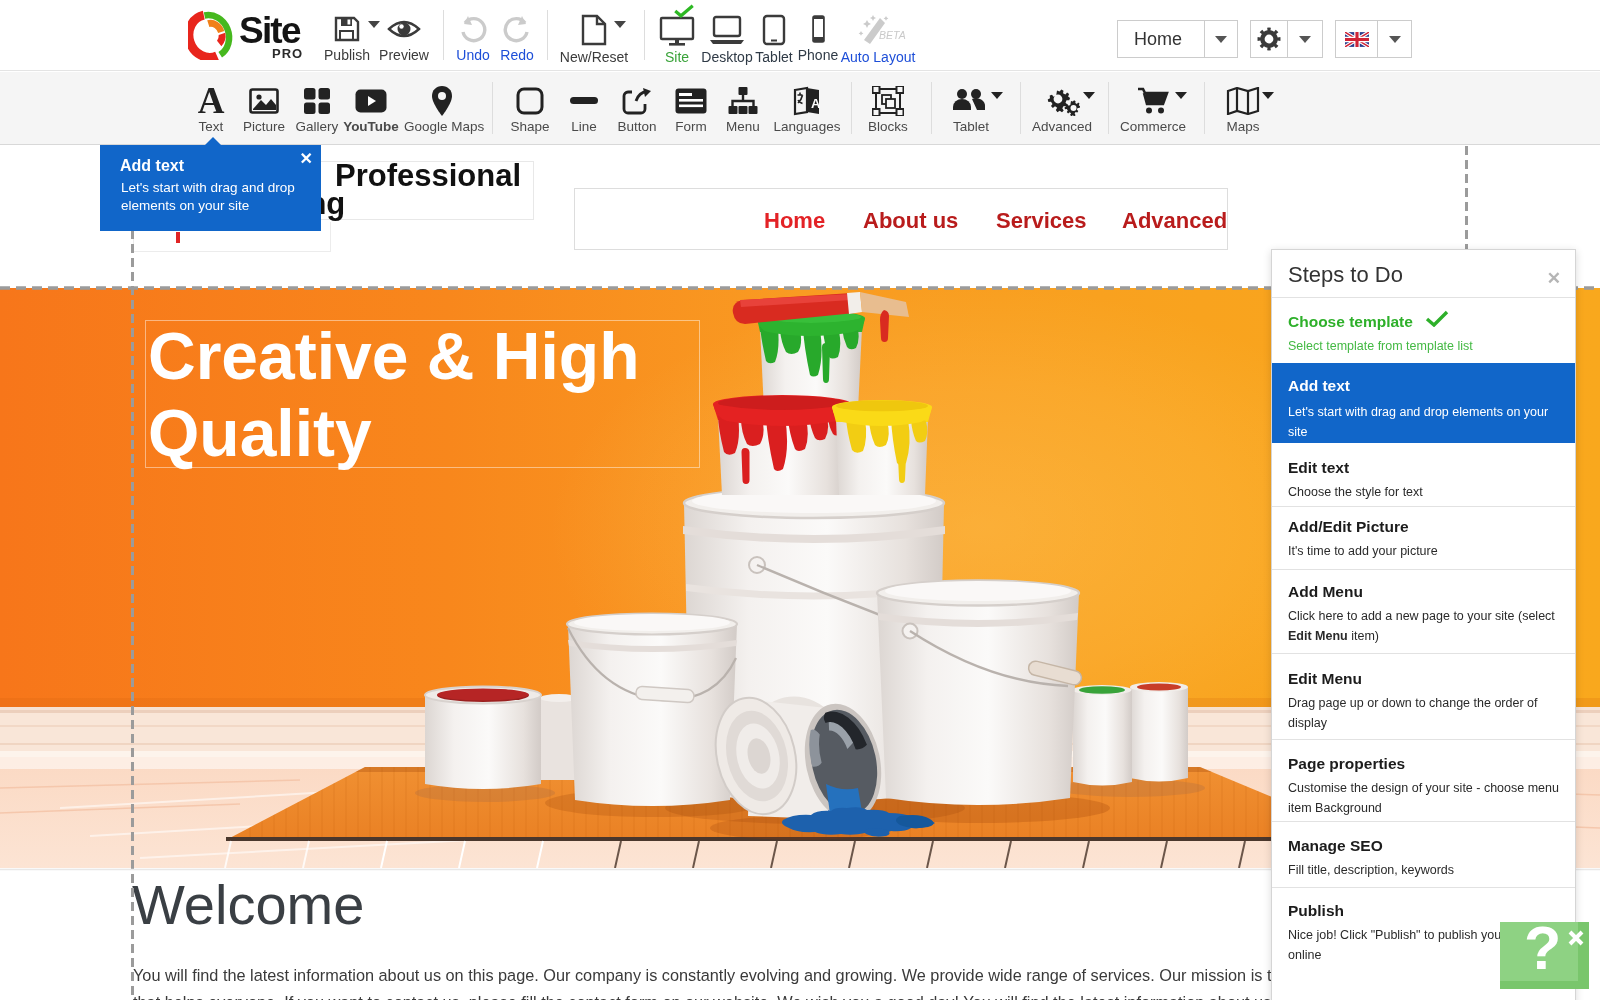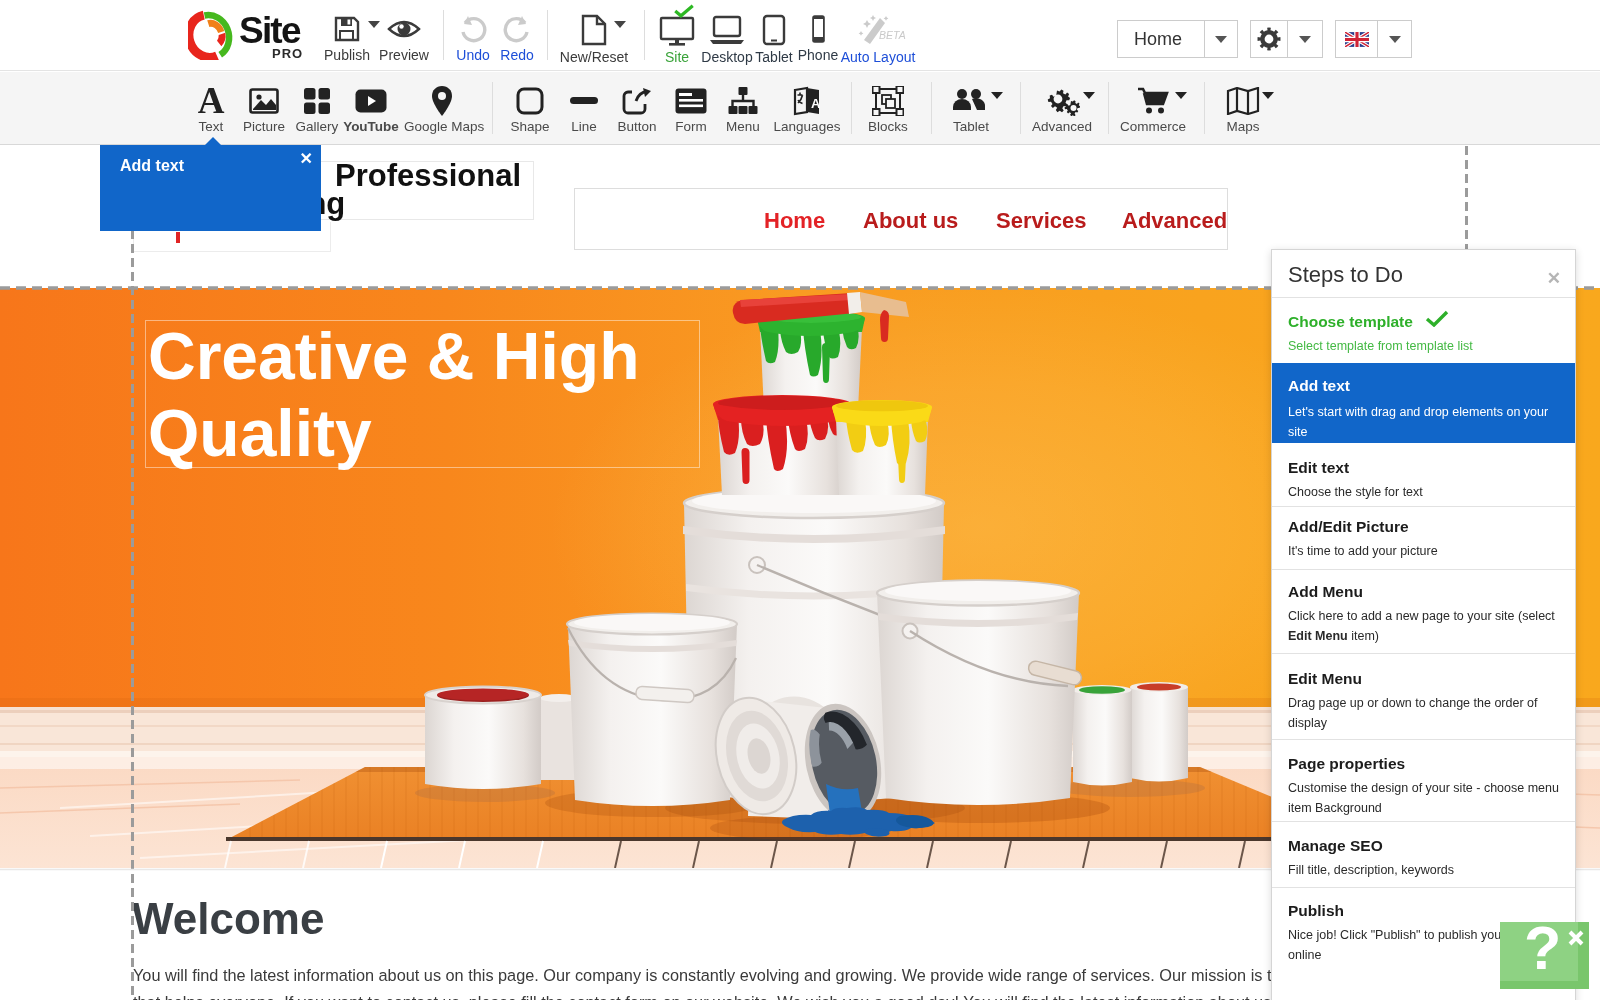--- a/index.html
+++ b/index.html
@@ -34,21 +34,21 @@
   #redcursor { position:absolute; left:176px; top:232px; width:4px; height:11px; background:#e02424; }
   #navbox { position:absolute; left:574px; top:188px; width:654px; height:62px; background:#fff; border:1px solid #ddd; }
   #navbox .nav { position:absolute; top:19px; font-weight:bold; font-size:22px; color:#b91c1c; }
 
   
   #hero { position:absolute; left:0; top:288px; width:1600px; height:580px; }
   #herotextbox { position:absolute; left:145px; top:320px; width:555px; height:148px; border:1px solid rgba(255,255,255,0.45); }
   #herotext { position:absolute; left:148px; top:318px; color:#fff; font-weight:bold; font-size:66px; line-height:77px; }
 
   
-  #welcome { position:absolute; left:132px; top:872px; font-weight:bold; font-size:44px; color:#3a3f44;margin-top:22px; }
+  #welcome { position:absolute; left:132px; top:872px; font-weight:normal; font-size:56px; color:#3a3f44; }
   .para { position:absolute; left:133px; color:#3a3a3a; font-size:16.3px; white-space:nowrap; }
 
   
   #tooltip { position:absolute; left:100px; top:145px; width:221px; height:86px; background:#1166c9; color:#fff; z-index:30; }
   #tooltip .tcaret { position:absolute; left:105px; top:-8px; width:0; height:0; border-left:8px solid transparent; border-right:8px solid transparent; border-bottom:8px solid #1166c9; }
   #tooltip .tt { position:absolute; left:20px; top:12px; font-weight:bold; font-size:16px; }
   #tooltip .tb { position:absolute; left:21px; top:34px; font-size:13.5px; line-height:18px; width:190px; }
   #tooltip .tx { position:absolute; right:8px; top:4px; font-weight:bold; font-size:16px; }
 
   
@@ -729,20 +729,21 @@
   <svg class="abs" style="left:0; top:0; z-index:20; pointer-events:none;" width="1600" height="1000" viewBox="0 0 1600 1000">
     <line x1="132.5" y1="146" x2="132.5" y2="1000" stroke="#9b9b9b" stroke-width="3" stroke-dasharray="9 5"></line>
     <line x1="1466.5" y1="146" x2="1466.5" y2="1000" stroke="#9b9b9b" stroke-width="3" stroke-dasharray="9 5"></line>
     <line x1="0" y1="288" x2="1600" y2="288" stroke="#9b9b9b" stroke-width="3.5" stroke-dasharray="10 6"></line>
     <line x1="0" y1="869.5" x2="1600" y2="869.5" stroke="#e8e8e8" stroke-width="1.5"></line>
   </svg>
 
   <div id="tooltip">
     <div class="tcaret"></div>
     <div class="tt">Add text</div>
+    <div class="tb">Let's start with drag and drop elements on your site</div>
     <div class="tx">✕</div>
   </div>
 
   <div id="panel">
     <div class="ptitle">Steps to Do</div>
     <div class="px">✕</div>
     <div class="pdiv" style="top:47px;"></div>
     <div class="pitem" style="top:60px;">
       <div class="ph" style="color:#2eb02a;">Choose template
         <svg width="24" height="17" viewBox="0 0 24 17" style="display:inline-block; margin-left:8px;">

